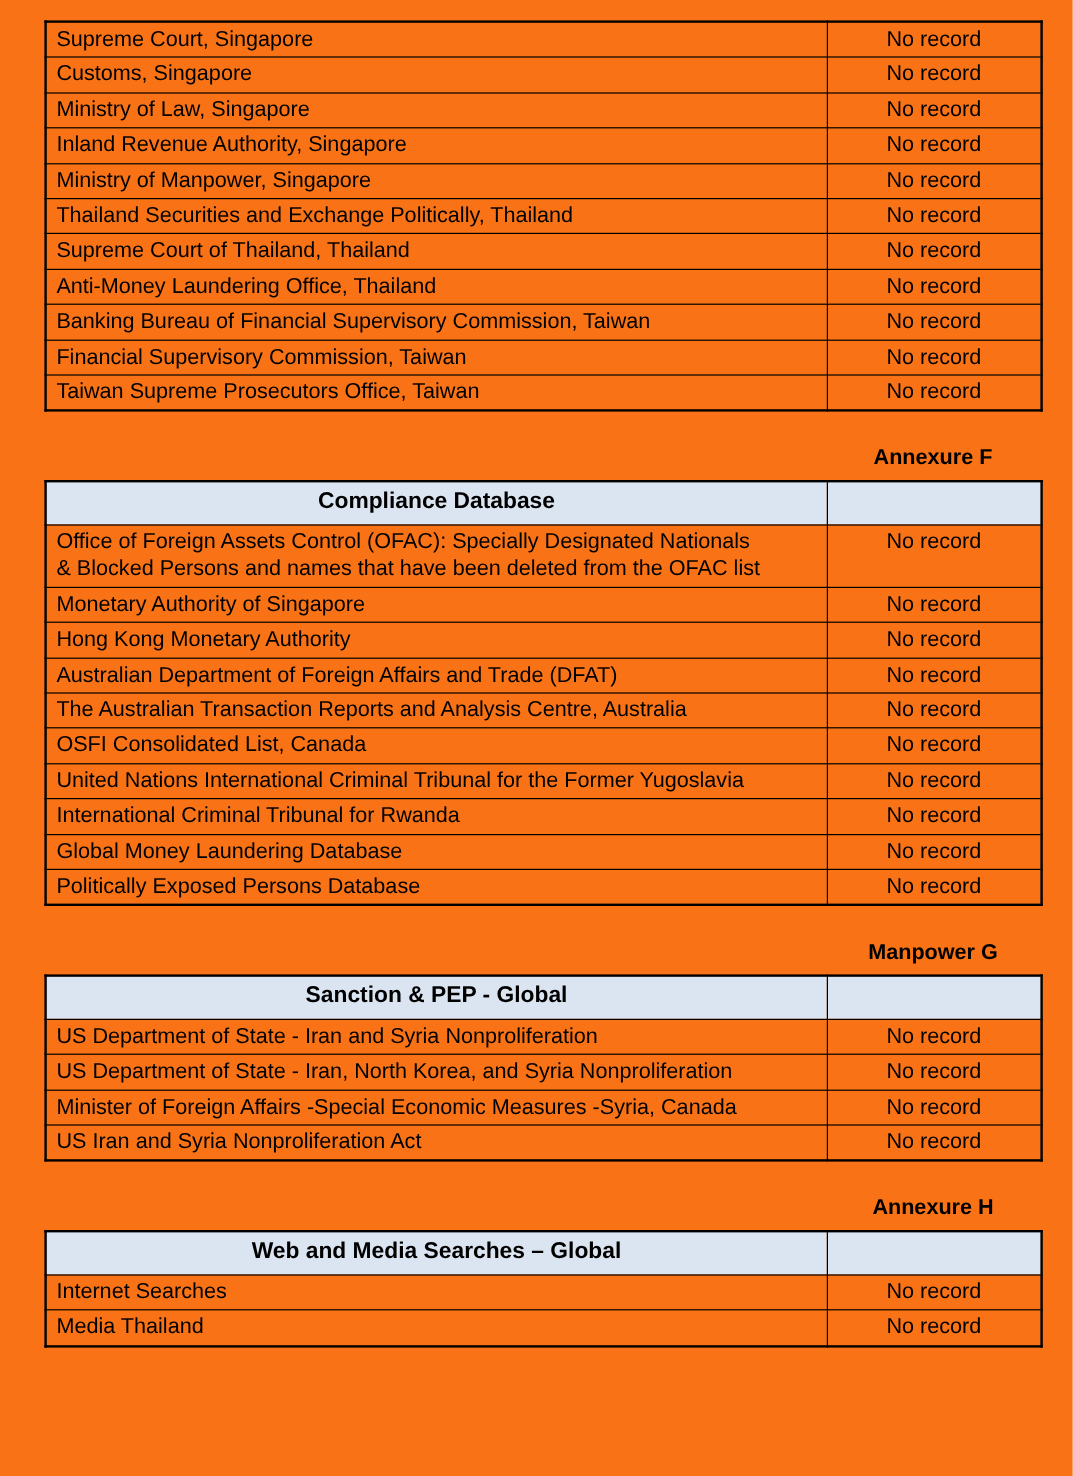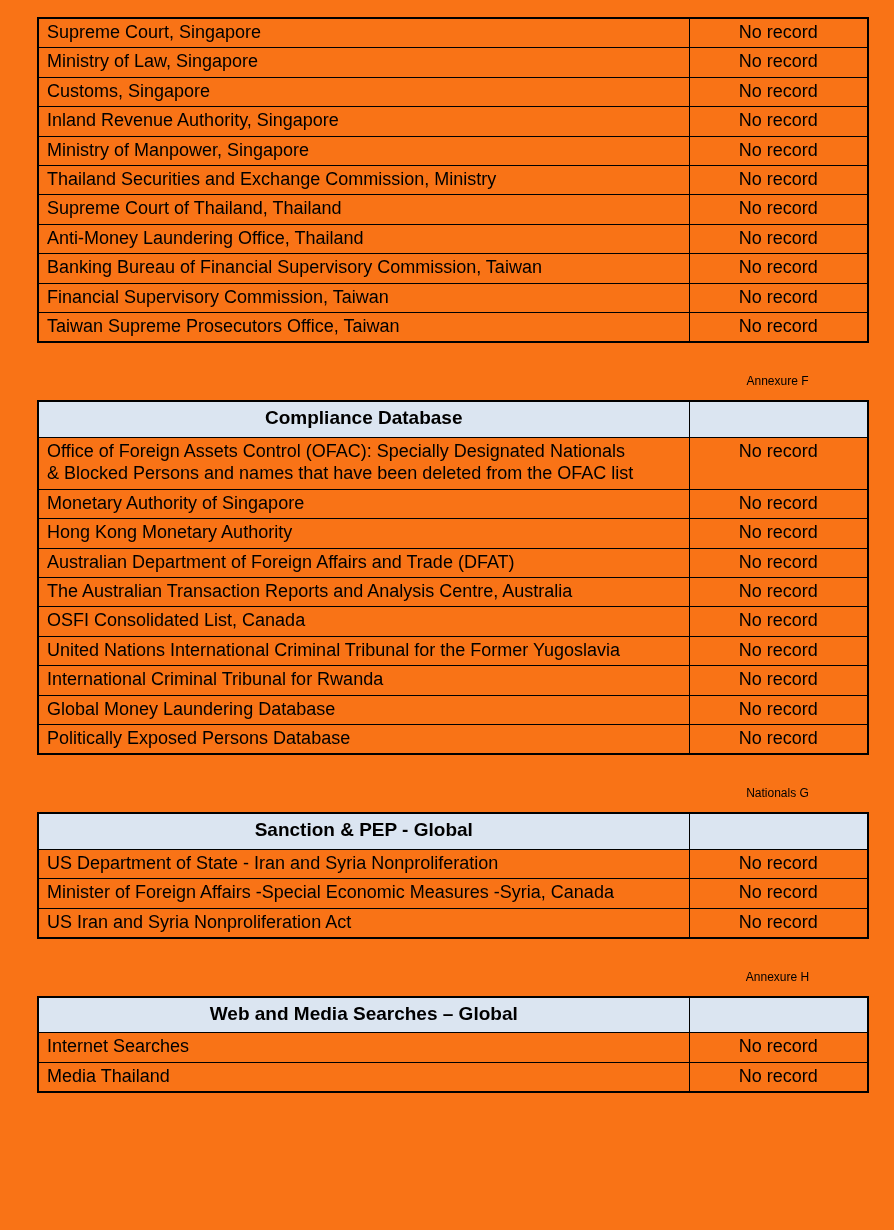--- a/index.html
+++ b/index.html
@@ -48,58 +48,58 @@
     font-weight: bold;
     font-size: 19px;
     text-align: center;
     padding: 5px 8px 7px 8px;
   }
   th.table-title-spacer { padding: 0; }
   .annexure-label {
     width: 179px;
     margin: 28px 0 9px auto; 
     text-align: center;
-    font-weight: normal;
-    font-size: 12px;
+    font-weight: bold;
+    font-size: 18px;
     line-height: 20px;
   }
 </style>
 </head>
 <body>
 
 <div class="page">
 
   <table class="rec-table">
     <colgroup>
         <col class="col-source">
         <col class="col-result">
       </colgroup>
     <tbody>
         <tr>
     <td class="cell-source">Supreme Court, Singapore</td>
     <td class="cell-result">No record</td>
   </tr>
         <tr>
+    <td class="cell-source">Customs, Singapore</td>
+    <td class="cell-result">No record</td>
+  </tr>
+        <tr>
     <td class="cell-source">Ministry of Law, Singapore</td>
     <td class="cell-result">No record</td>
   </tr>
         <tr>
-    <td class="cell-source">Customs, Singapore</td>
-    <td class="cell-result">No record</td>
-  </tr>
-        <tr>
     <td class="cell-source">Inland Revenue Authority, Singapore</td>
     <td class="cell-result">No record</td>
   </tr>
         <tr>
     <td class="cell-source">Ministry of Manpower, Singapore</td>
     <td class="cell-result">No record</td>
   </tr>
         <tr>
-    <td class="cell-source">Thailand Securities and Exchange Commission, Ministry</td>
+    <td class="cell-source">Thailand Securities and Exchange Politically, Thailand</td>
     <td class="cell-result">No record</td>
   </tr>
         <tr>
     <td class="cell-source">Supreme Court of Thailand, Thailand</td>
     <td class="cell-result">No record</td>
   </tr>
         <tr>
     <td class="cell-source">Anti-Money Laundering Office, Thailand</td>
     <td class="cell-result">No record</td>
   </tr>
@@ -167,38 +167,42 @@
     <td class="cell-source">Global Money Laundering Database</td>
     <td class="cell-result">No record</td>
   </tr>
         <tr>
     <td class="cell-source">Politically Exposed Persons Database</td>
     <td class="cell-result">No record</td>
   </tr>
       </tbody>
   </table>
 
-  <div class="annexure-label">Nationals G</div>
+  <div class="annexure-label">Manpower G</div>
   <table class="rec-table">
     <colgroup>
         <col class="col-source">
         <col class="col-result">
       </colgroup>
     <thead>
       <tr class="header-row">
         <th class="table-title">Sanction &amp; PEP - Global</th>
         <th class="table-title-spacer"></th>
       </tr>
     </thead>
     <tbody>
         <tr>
     <td class="cell-source">US Department of State - Iran and Syria Nonproliferation</td>
     <td class="cell-result">No record</td>
   </tr>
         <tr>
+    <td class="cell-source">US Department of State - Iran, North Korea, and Syria Nonproliferation</td>
+    <td class="cell-result">No record</td>
+  </tr>
+        <tr>
     <td class="cell-source">Minister of Foreign Affairs -Special Economic Measures -Syria, Canada</td>
     <td class="cell-result">No record</td>
   </tr>
         <tr>
     <td class="cell-source">US Iran and Syria Nonproliferation Act</td>
     <td class="cell-result">No record</td>
   </tr>
       </tbody>
   </table>
 

